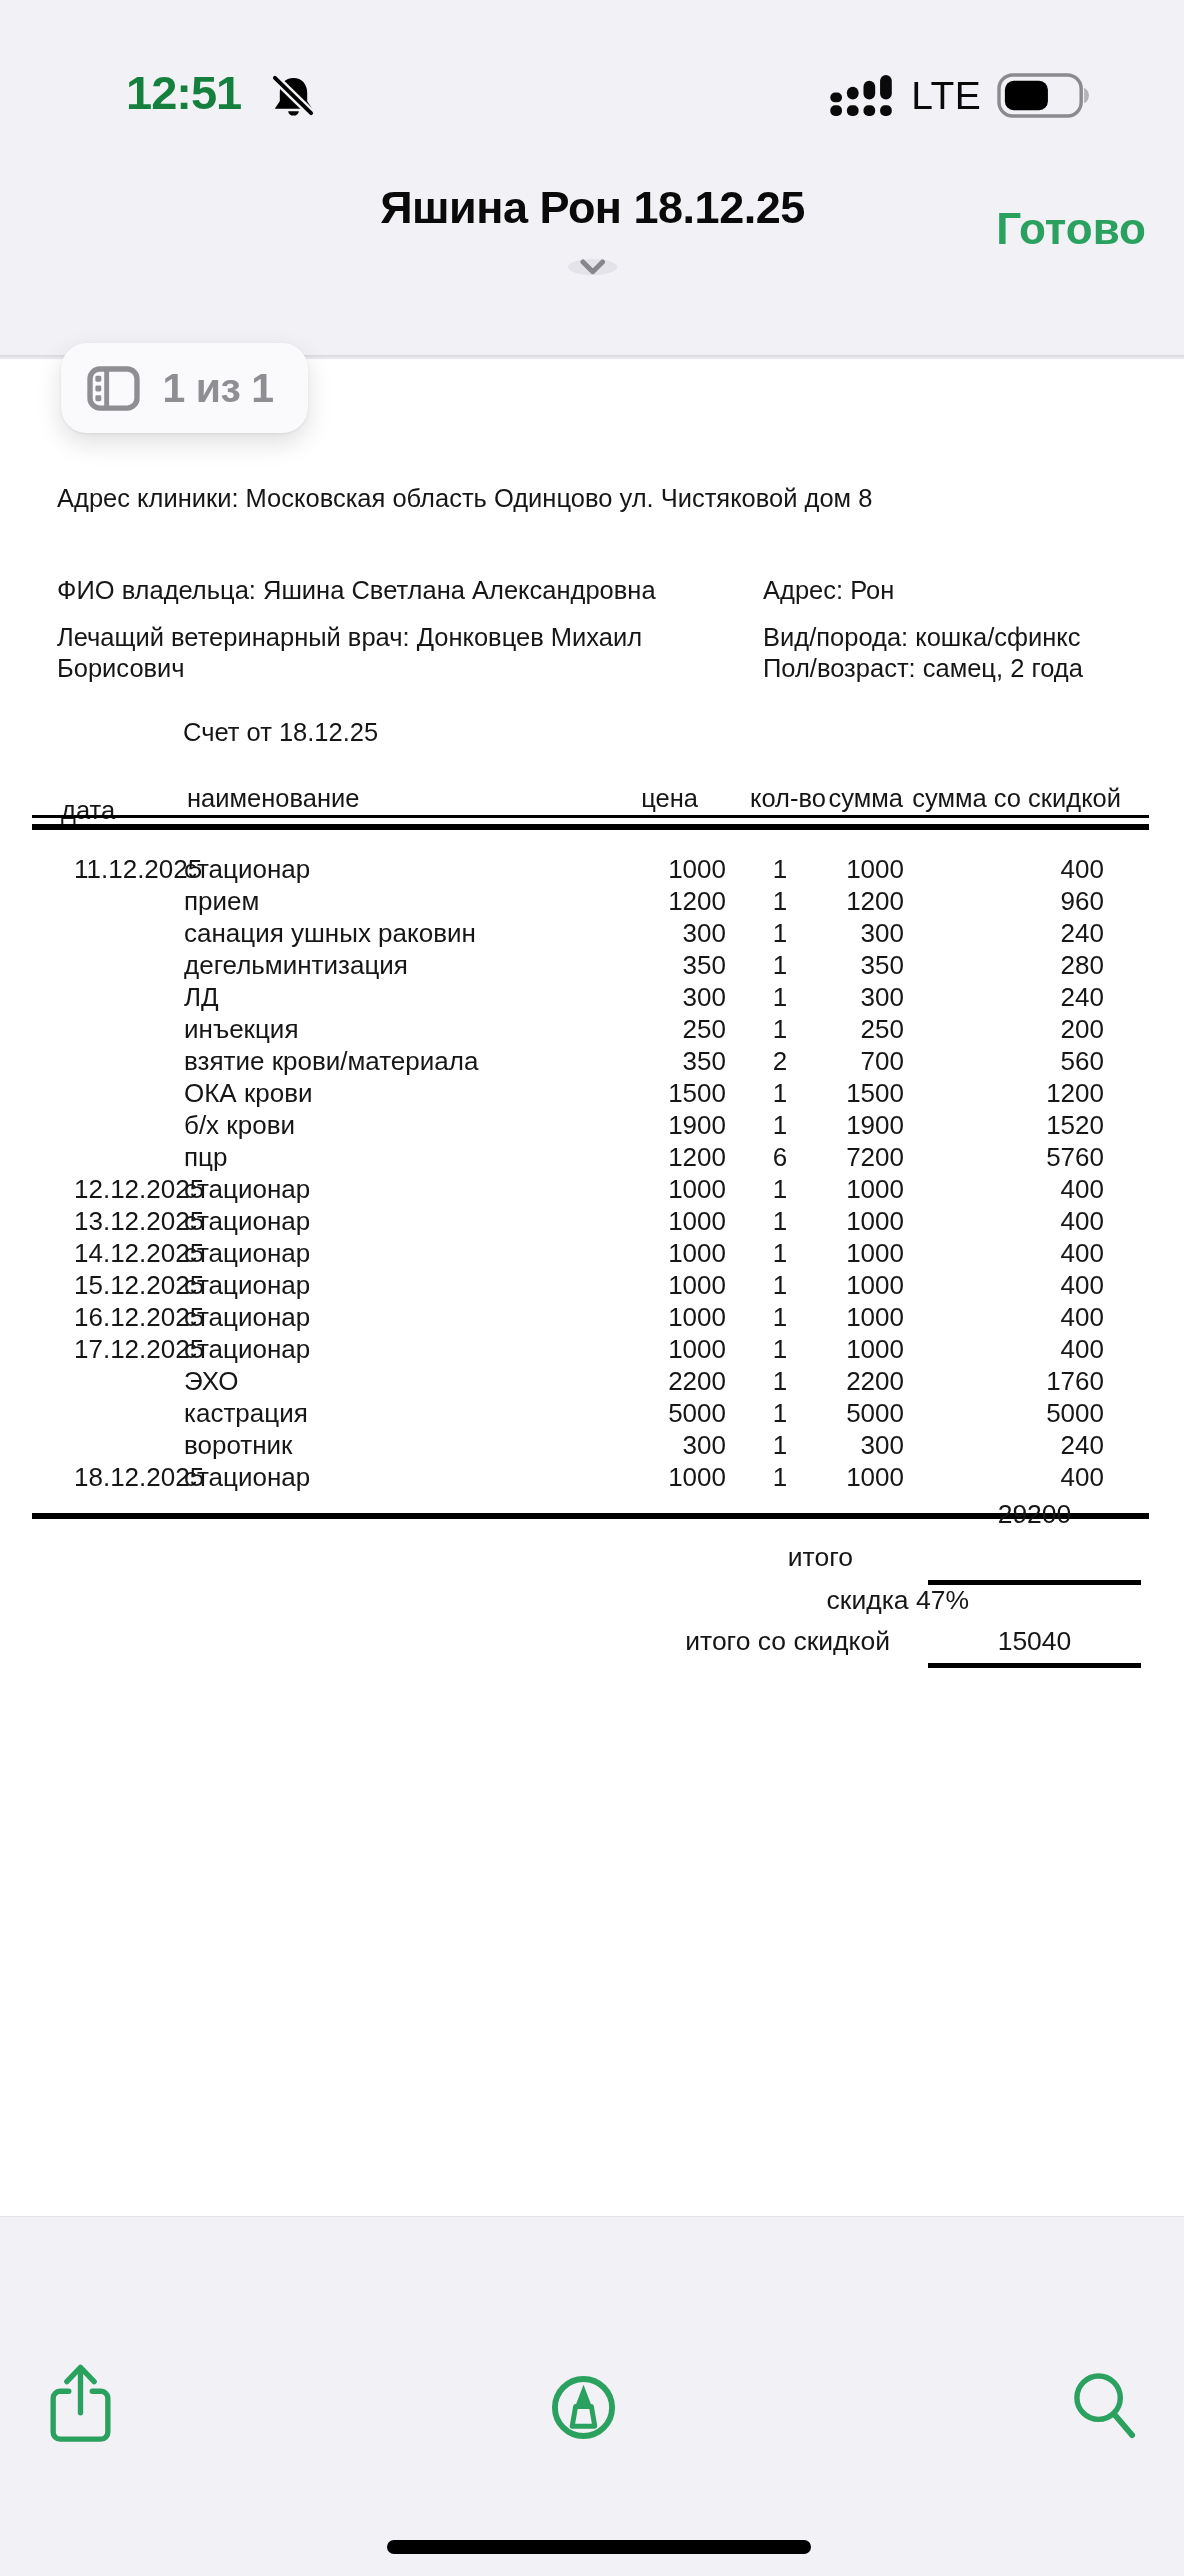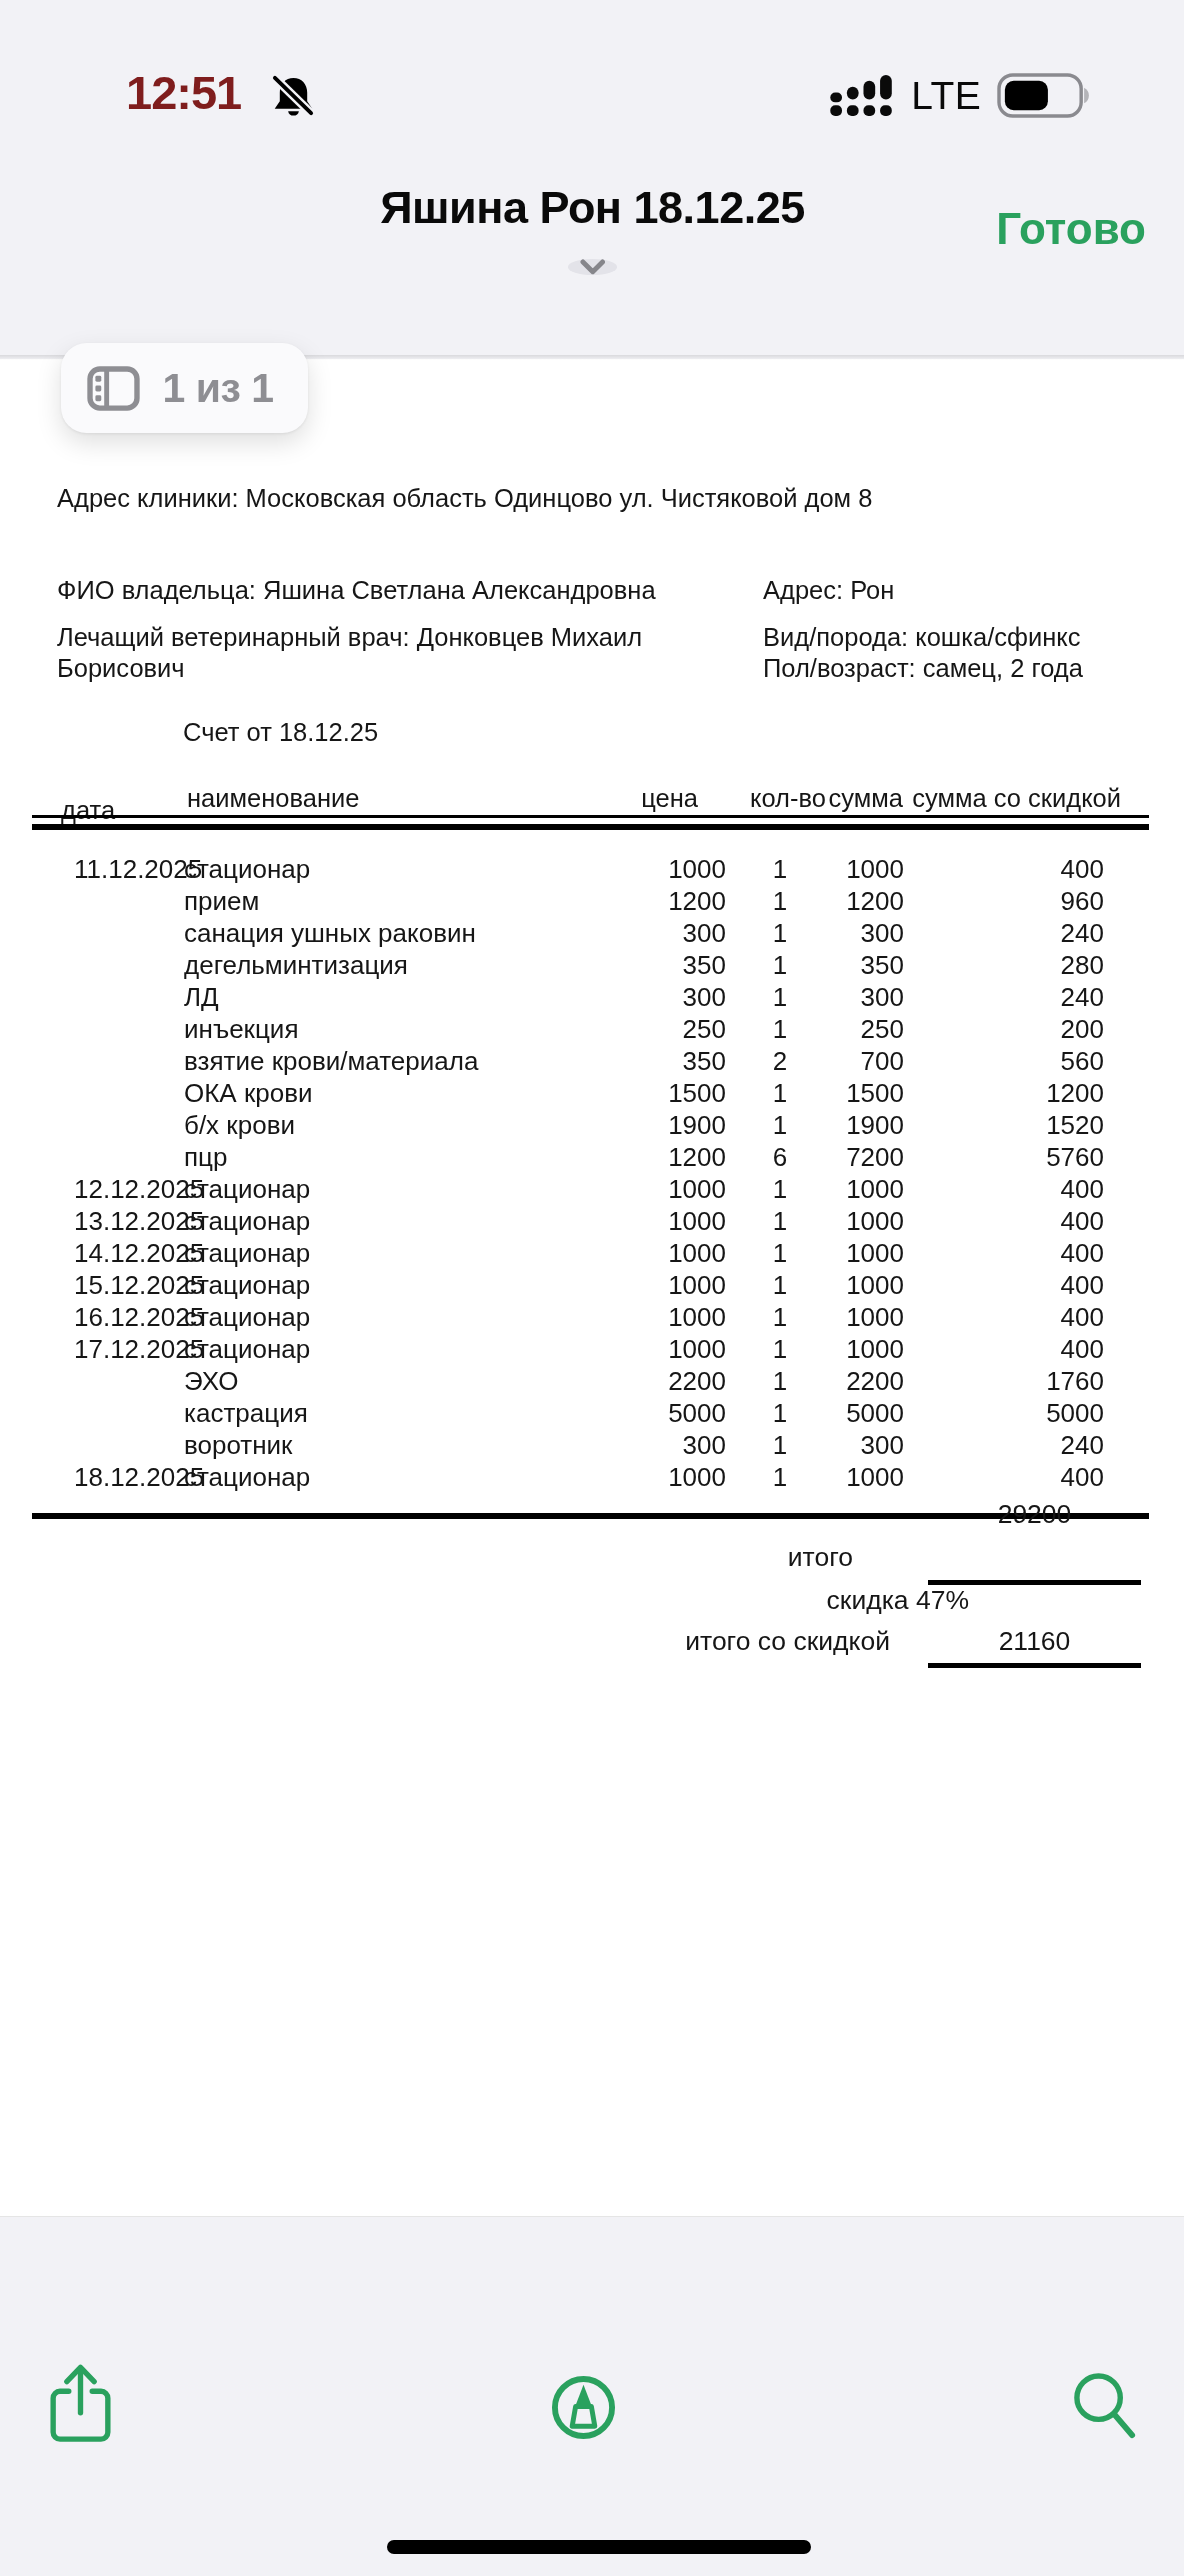--- a/index.html
+++ b/index.html
@@ -3,21 +3,21 @@
 <meta charset="utf-8">
 <style>
   :root{ --green:#2aa15e; --bg:#f2f2f6; --ink:#161616; --gray:#8e8e93; }
   *{margin:0;padding:0;box-sizing:border-box;}
   html,body{width:1185px;height:2576px;}
   body{
     position:relative; background:var(--bg); overflow:hidden;
     font-family:"Liberation Sans", sans-serif; color:var(--ink);
   }
   
-  .status-time{position:absolute;left:126px;top:65px;font-size:47px;font-weight:700;letter-spacing:-1px;color:#7f1d1d;}
+  .status-time{position:absolute;left:126px;top:65px;font-size:47px;font-weight:700;letter-spacing:-1px;color:#15803d;}
   .bell{position:absolute;left:271px;top:73px;width:45px;height:45px;}
   .status-right{position:absolute;top:71px;right:94px;display:flex;align-items:center;gap:15.7px;height:49px;}
   .lte{font-size:39px;font-weight:500;color:#0a0a0a;letter-spacing:0.5px;}
   
   .nav-row{position:absolute;top:200px;left:0;width:100%;height:57px;display:flex;justify-content:center;align-items:center;gap:25.5px;flex-direction:column;}
   .nav-title{font-size:45px;font-weight:700;letter-spacing:-0.5px;color:#0a0a0a;}
   .chevron-btn{width:49px;height:49px;border-radius:50%;background:#e3e3e9;display:flex;align-items:center;justify-content:center;border:none;cursor:pointer;}
   .done-btn{position:absolute;top:204px;right:39px;font-size:44px;font-weight:700;color:var(--green);background:none;border:none;cursor:pointer;font-family:inherit;}
   
   .page{position:absolute;top:359px;left:0;width:1185px;height:1858px;background:#fff;border-bottom:1px solid rgba(0,0,0,.10);}
@@ -319,21 +319,21 @@
       </tbody>
   </table>
 </div>
 <div class="rule rule-bottom"></div>
 
 <div class="tot t-label1">итого</div>
 <div class="tot t-val1">29200</div>
 <div class="t-rule1"></div>
 <div class="tot t-label2">скидка 47%</div>
 <div class="tot t-label3">итого со скидкой</div>
-<div class="tot t-val2">21160</div>
+<div class="tot t-val2">15040</div>
 <div class="t-rule2"></div>
 
 <button class="toolbtn share-btn">
   <svg width="67" height="84" viewBox="0 0 68 86">
     <g fill="none" stroke="#2aa15e" stroke-width="5.5" stroke-linecap="round" stroke-linejoin="round">
       <path d="M22 30h-9a7 7 0 0 0-7 7v35a7 7 0 0 0 7 7h42a7 7 0 0 0 7-7V37a7 7 0 0 0-7-7h-9"></path>
       <line x1="34" y1="52" x2="34" y2="7"></line>
       <polyline points="20,20 34,5.5 48,20"></polyline>
     </g>
   </svg>

